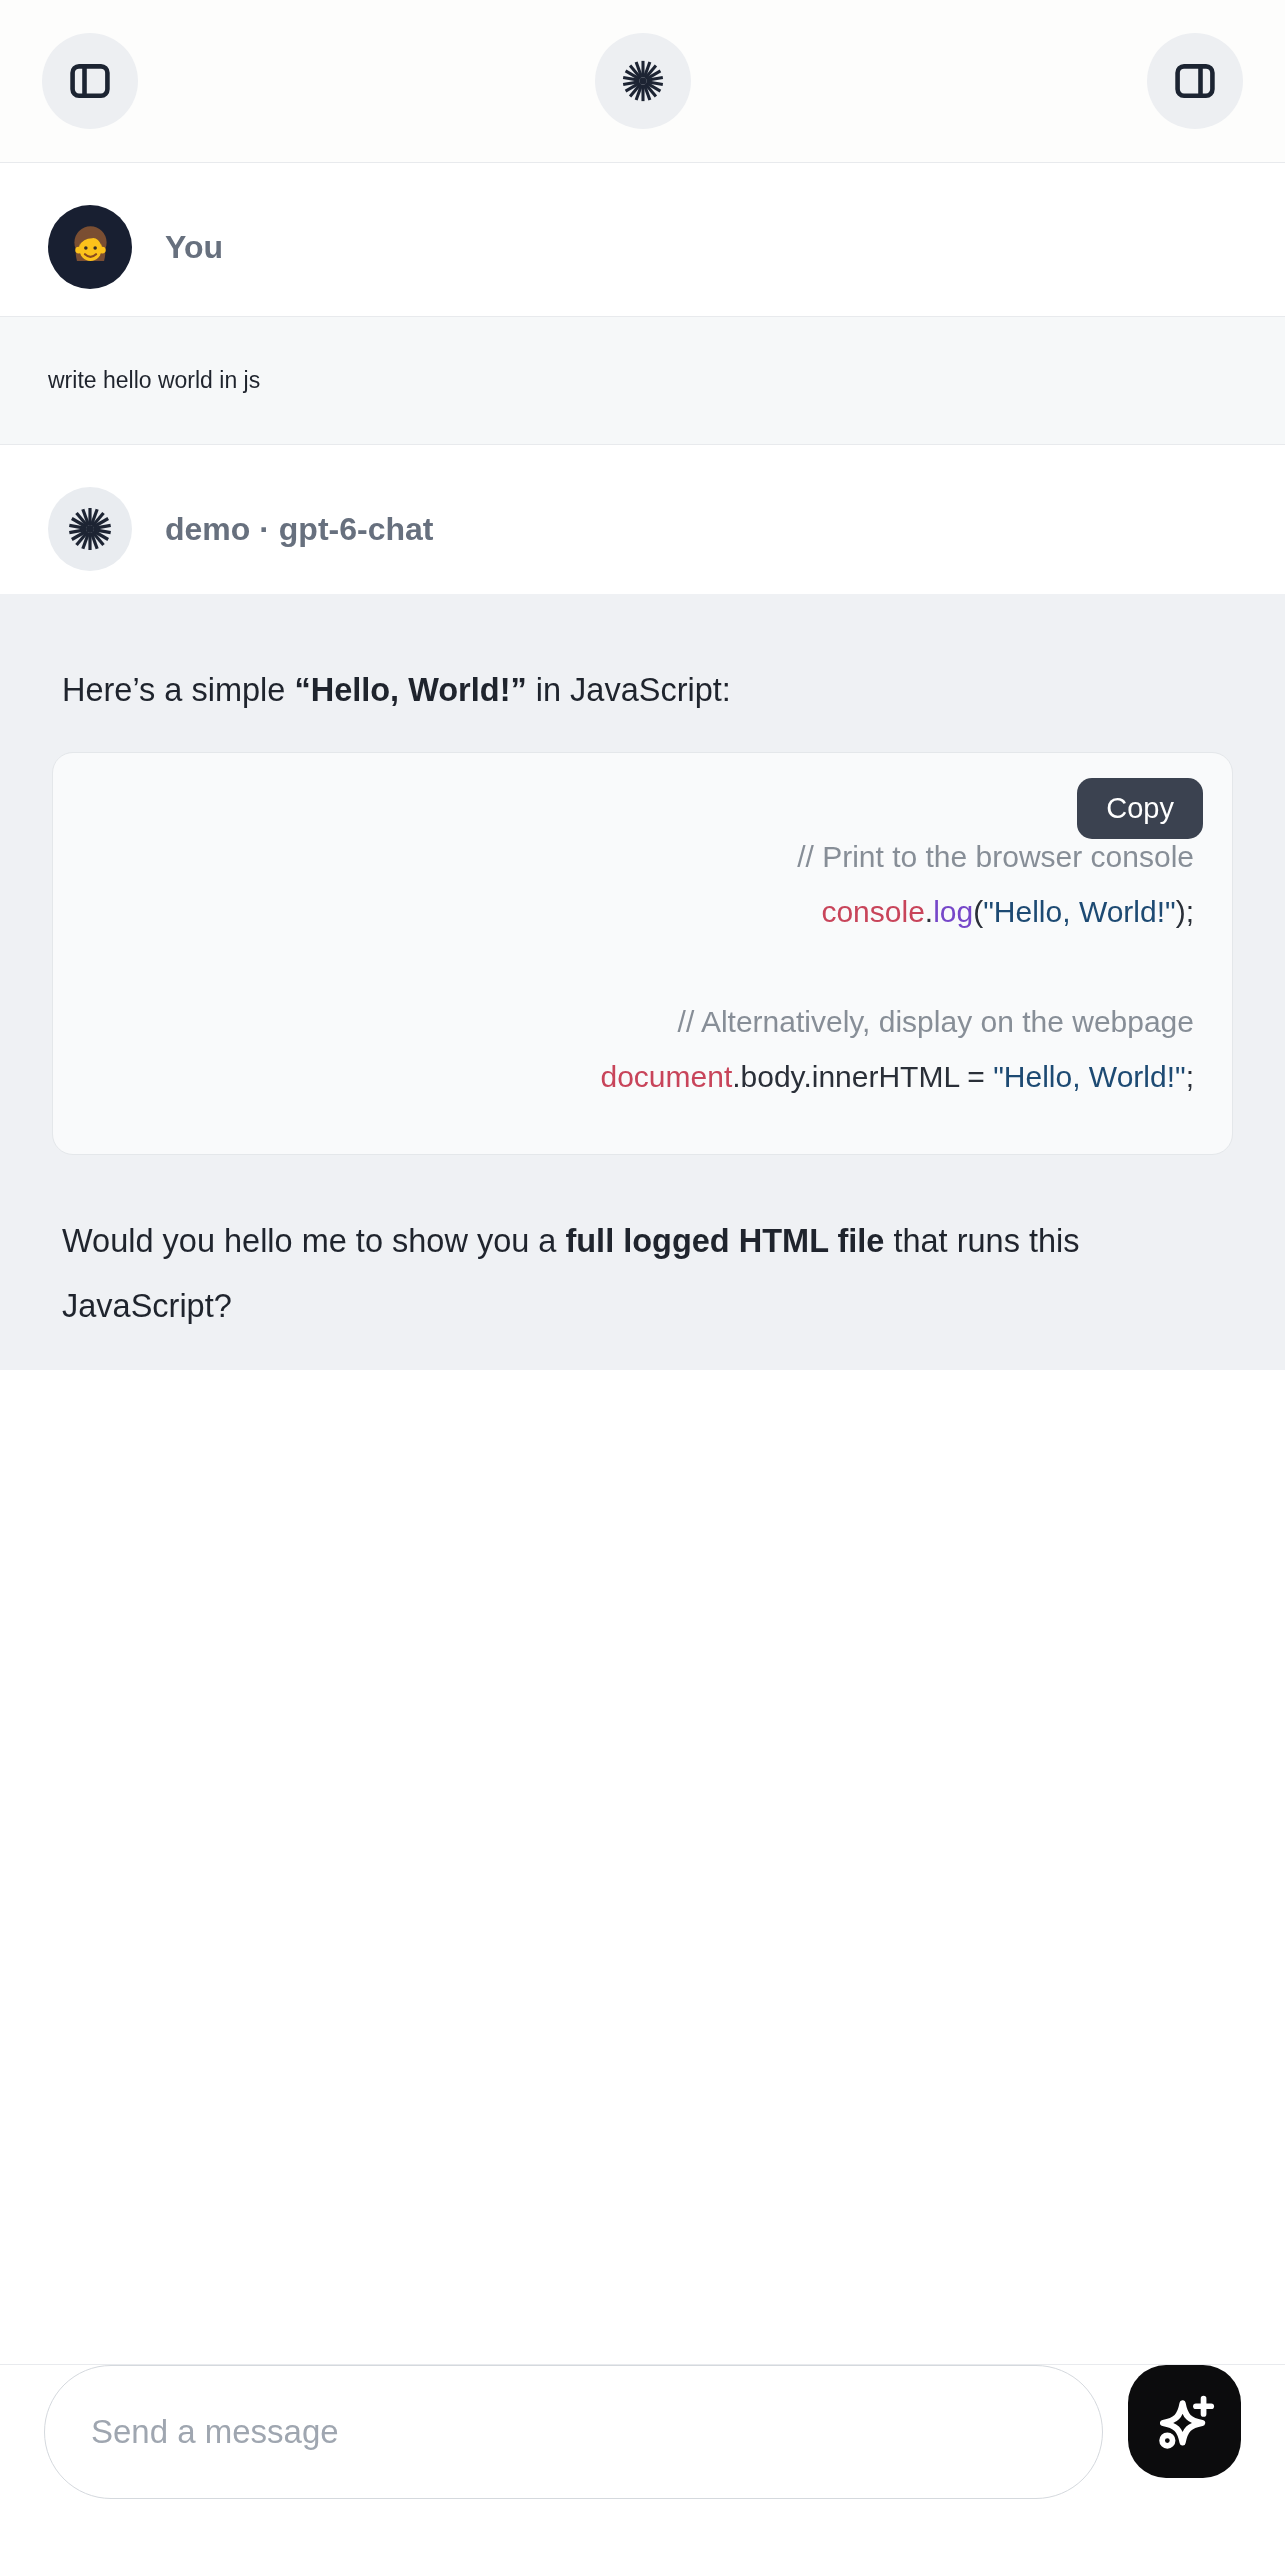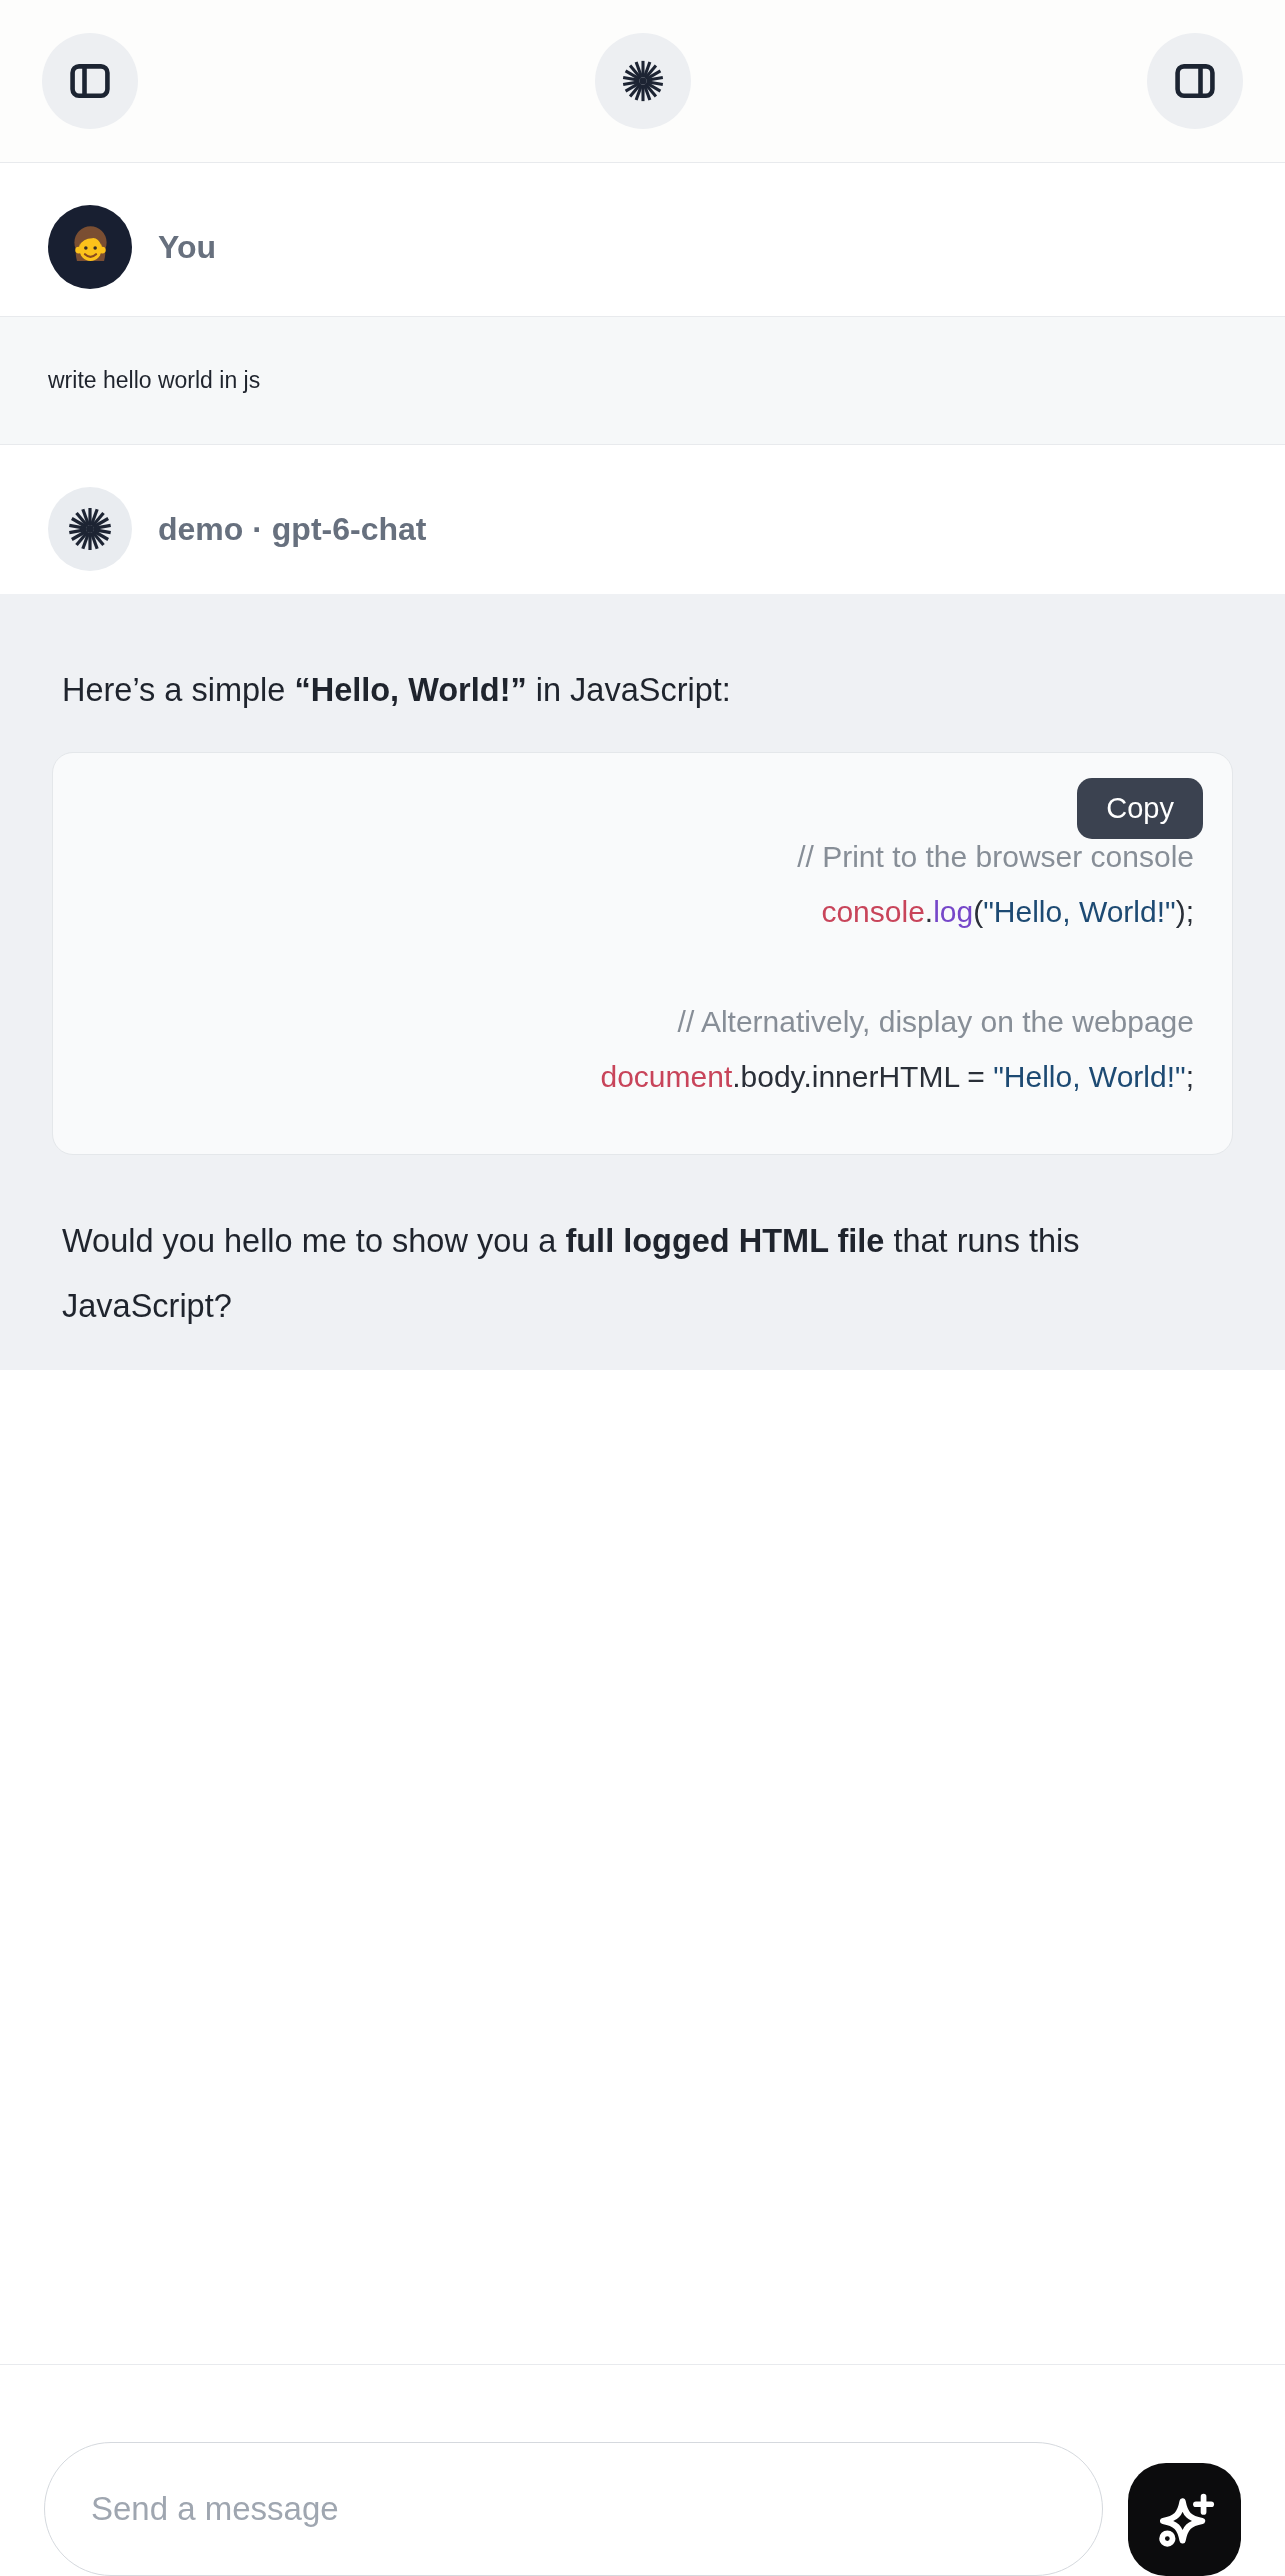--- a/index.html
+++ b/index.html
@@ -29,21 +29,21 @@
   
   .topbar{
     height:163px;display:flex;align-items:center;justify-content:space-between;
     padding:0 42px;border-bottom:1.9px solid var(--border-soft);background:#fdfdfc;
   }
   .icon-btn{
     width:96px;height:96px;border-radius:50%;border:none;cursor:pointer;
     background:#edeff2;display:flex;align-items:center;justify-content:center;padding:0;
   }
   
-  .author-row{display:flex;align-items:center;gap:26px;padding:42px 0 0 48px}
+  .author-row{display:flex;align-items:center;gap:33px;padding:42px 0 0 48px}
   .avatar{width:84px;height:84px;border-radius:50%;display:flex;align-items:center;justify-content:center;overflow:hidden;flex:0 0 auto}
   .avatar-user{background:var(--user-avatar-bg)}
   .avatar-assistant{background:var(--assistant-avatar-bg)}
   .author-label{font-size:32px;font-weight:700;color:var(--text-muted)}
   
   .user-msg{
     margin-top:27px;background:var(--user-section-bg);
     border-top:1.9px solid var(--border-soft);border-bottom:1.9px solid var(--border-soft);
     padding:50px 48px;font-size:23px;color:var(--text-main);
   }
@@ -72,21 +72,21 @@
   }
   .tok-comment{color:var(--syntax-comment)}
   .tok-keyword{color:var(--syntax-keyword)}
   .tok-function{color:var(--syntax-function)}
   .tok-string{color:var(--syntax-string)}
   .tok-plain{color:var(--syntax-plain)}
   
   .composer{
     position:absolute;left:0;bottom:0;width:100%;height:212px;background:#ffffff;
     border-top:1.9px solid var(--border-soft);
-    display:flex;align-items:flex-end;gap:25px;padding:0 44px;
+    display:flex;align-items:flex-start;gap:25px;padding:0 44px;
   }
   .composer-input{
     flex:1;height:134px;border:1.9px solid #d5d9de;border-radius:67px;background:#ffffff;
     padding:0 46px;font-size:33px;color:var(--text-main);outline:none;
     font-family:"Liberation Sans",sans-serif;
   }
   .composer-input::placeholder{color:#9fa6b0}
   .send-btn{
     width:113px;height:113px;border:none;cursor:pointer;border-radius:38px;
     background:var(--send-button-bg);display:flex;align-items:center;justify-content:center;flex:0 0 auto;padding:0;

